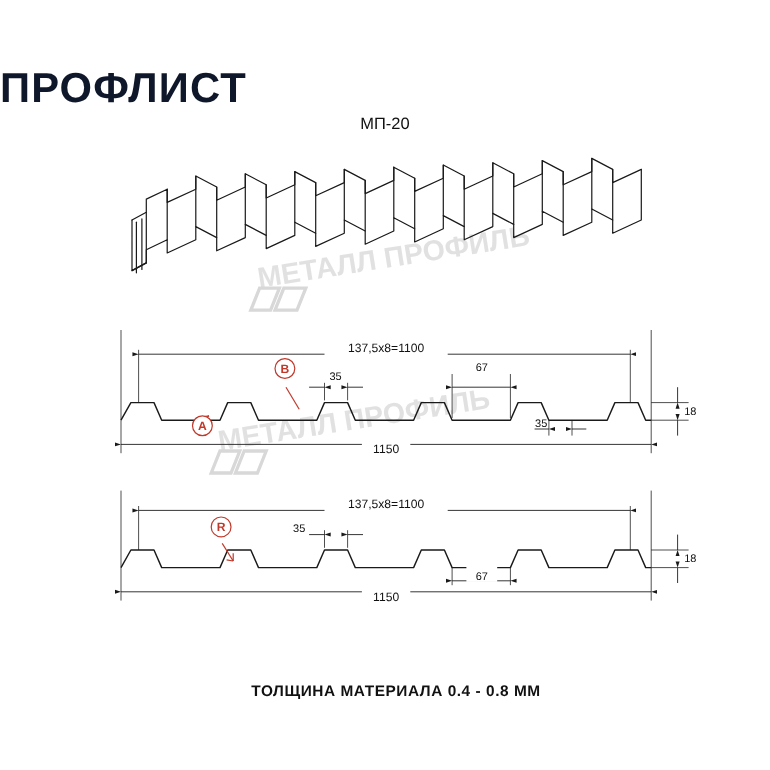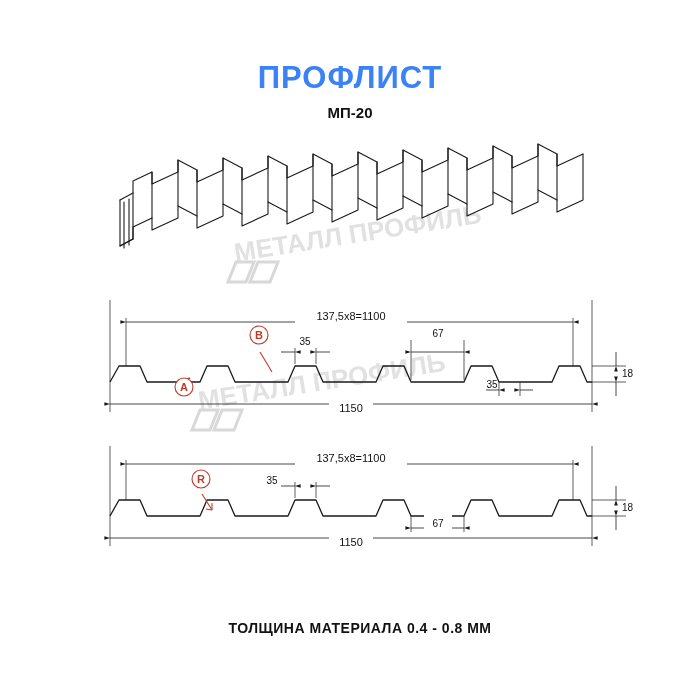--- a/index.html
+++ b/index.html
@@ -19,34 +19,33 @@
     position: absolute;
     inset: 0;
     width: 700px;
     height: 700px;
   }
   .title {
     position: absolute;
     left: 0;
     right: 0;
     top: 60px;
-    text-align: center;
-    font-size: 31px;
+    font-size: 38px;
     font-weight: bold;
     letter-spacing: 1px;
-    color: #3b82f6;
+    color: #0f172a;
   }
   .subtitle {
     position: absolute;
     left: 0;
     right: 0;
     top: 104px;
     text-align: center;
     font-size: 15px;
-    font-weight: bold;
+    font-weight: normal;
     color: #111;
   }
   .footer-note {
     position: absolute;
     left: 0;
     right: 0;
     top: 620px;
     text-align: center;
     font-size: 14px;
     font-weight: bold;

